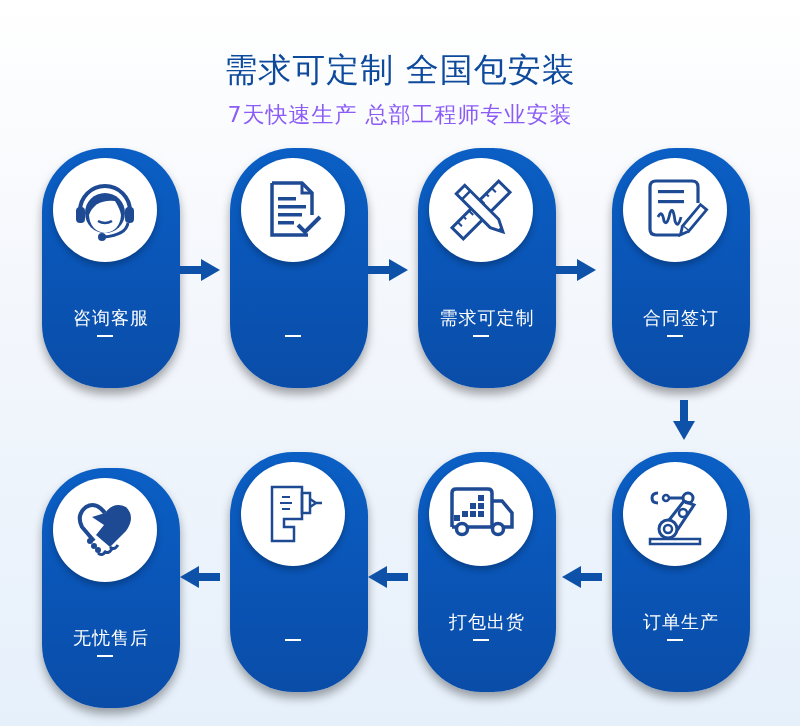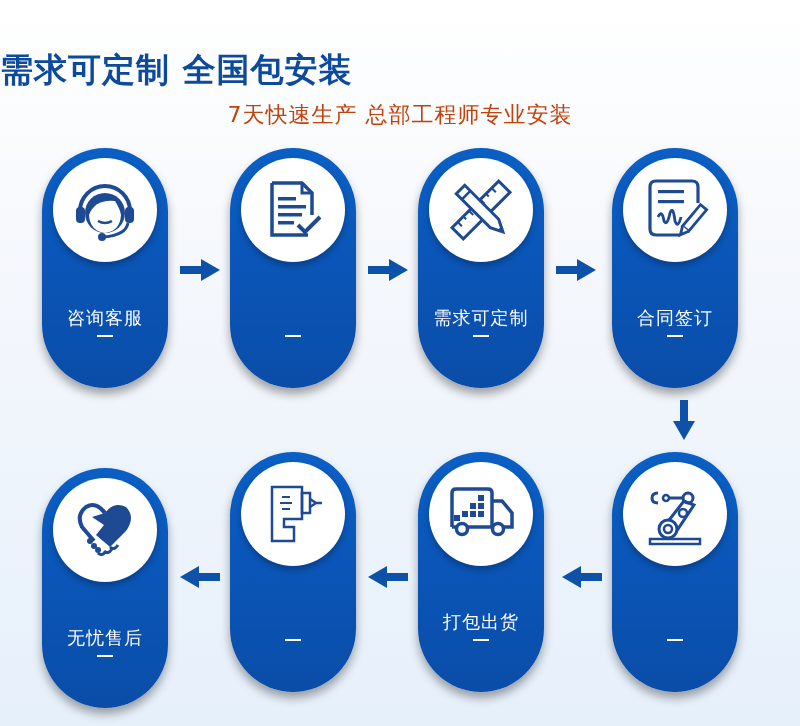--- a/index.html
+++ b/index.html
@@ -1,19 +1,19 @@
 <!DOCTYPE html>
 <html><head>
 <meta charset="utf-8">
 <style>
   html,body{margin:0;padding:0;}
   body{width:800px;height:726px;overflow:hidden;background:linear-gradient(180deg,#ffffff 0%,#f4f7fc 40%,#e6f0fb 100%);font-family:"DejaVu Sans","Liberation Sans",sans-serif;position:relative;}
-  .title{position:absolute;left:0;right:0;top:48px;text-align:left;font-size:33px;font-weight:bold;color:#0d4a9c;letter-spacing:1px;}
-  .subtitle{position:absolute;left:0;right:0;top:100px;text-align:center;font-size:22px;color:#c2410c;letter-spacing:1px;}
-  .pill{position:absolute;width:126px;height:240px;border-radius:63px;background:linear-gradient(180deg,#0b5fc4 0%,#0a56b8 45%,#0a4da8 100%);box-shadow:0 6px 10px rgba(0,0,0,0.35);}
+  .title{position:absolute;left:0;right:0;top:48px;text-align:center;font-size:33px;font-weight:normal;color:#0d4a9c;letter-spacing:1px;}
+  .subtitle{position:absolute;left:0;right:0;top:100px;text-align:center;font-size:22px;color:#8b5cf6;letter-spacing:1px;}
+  .pill{position:absolute;width:138px;height:240px;border-radius:63px;background:linear-gradient(180deg,#0b5fc4 0%,#0a56b8 45%,#0a4da8 100%);box-shadow:0 6px 10px rgba(0,0,0,0.35);}
   .circle{position:absolute;left:11px;top:10px;width:104px;height:104px;border-radius:50%;background:#fff;box-shadow:0 4px 6px rgba(0,0,0,0.25);display:flex;align-items:center;justify-content:center;}
   .circle svg{width:70px;height:70px;}
   .label{position:absolute;left:0;right:0;top:158px;text-align:center;color:#fff;font-size:18px;letter-spacing:1px;}
   .dash{position:absolute;left:55px;top:187px;width:16px;height:2px;background:#fff;}
   .arrow{position:absolute;}
 </style>
 </head>
 <body>
 
 <div class="title">需求可定制 全国包安装</div>
@@ -176,14 +176,15 @@
       <path d="M18 14 Q12 14 12 19 Q12 24 18 24" fill="none" stroke="#1e4a94" stroke-width="3"></path>
       <circle cx="26" cy="19" r="3" fill="none" stroke="#1e4a94" stroke-width="2.5"></circle>
       <path d="M29 19 H44" stroke="#1e4a94" stroke-width="3"></path>
       <circle cx="48" cy="19" r="5" fill="none" stroke="#1e4a94" stroke-width="3"></circle>
       <path d="M44 22 L22 50 L34 56 L54 26Z" fill="none" stroke="#1e4a94" stroke-width="3"></path>
       <circle cx="43" cy="34" r="4" fill="none" stroke="#1e4a94" stroke-width="2.5"></circle>
       <circle cx="28" cy="50" r="9" fill="#fff" stroke="#1e4a94" stroke-width="3"></circle>
       <circle cx="28" cy="50" r="4" fill="none" stroke="#1e4a94" stroke-width="2.5"></circle>
     </svg>
   </div>
+  <div class="label">订单生产</div>
   <div class="dash"></div>
 </div>
 
 </body></html>

